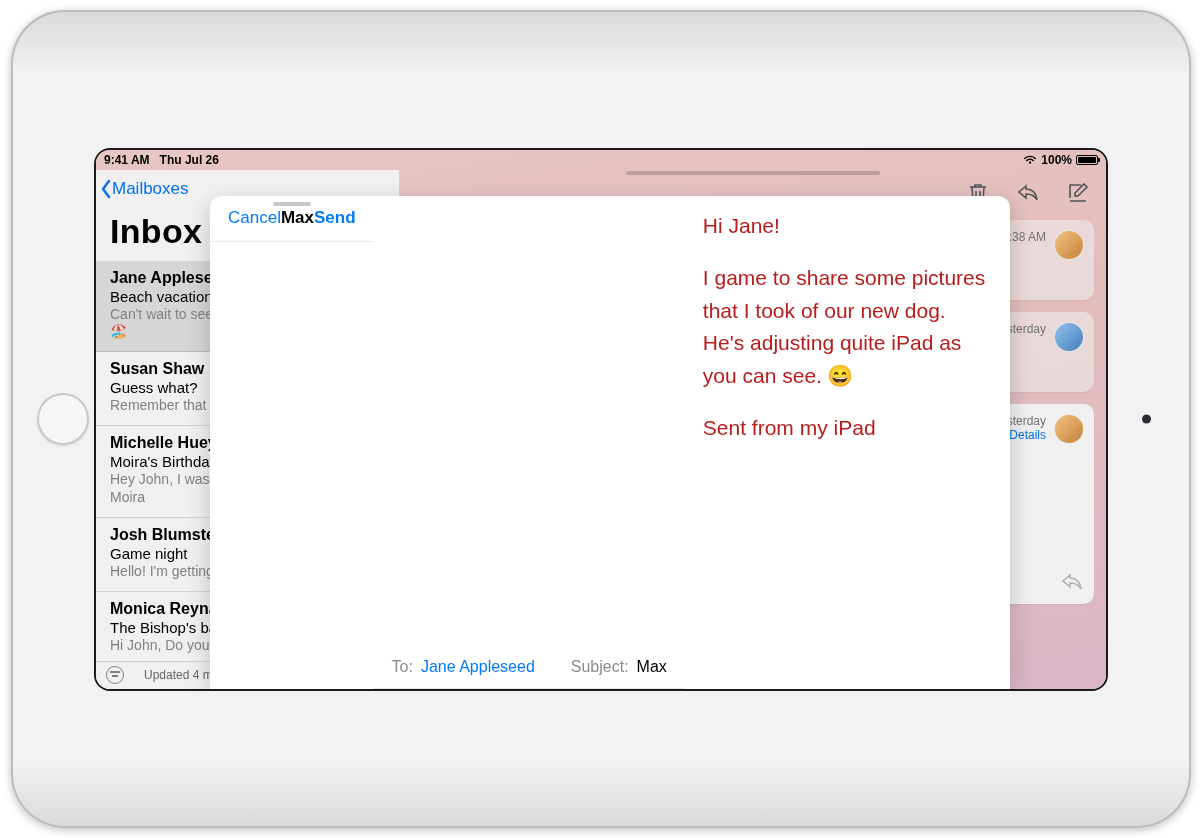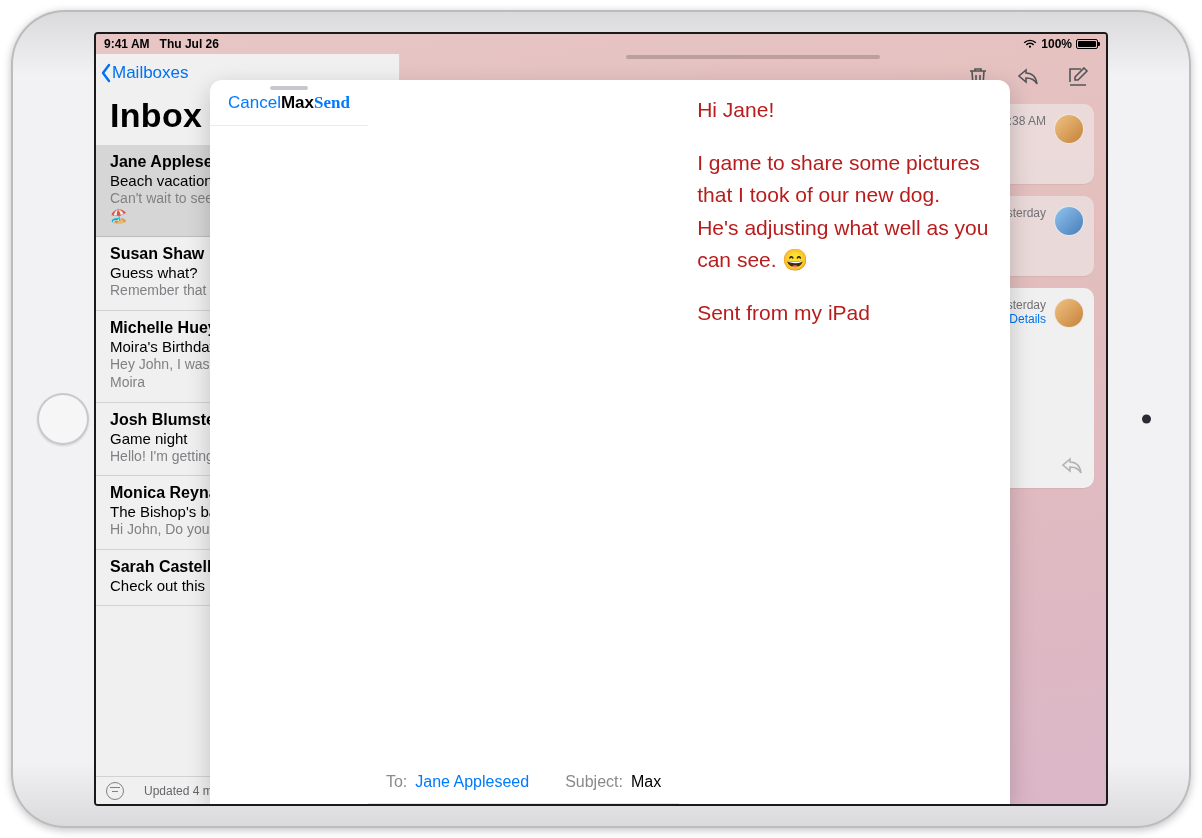--- a/index.html
+++ b/index.html
@@ -2,21 +2,21 @@
 <html><head>
 <meta charset="utf-8">
 <style>
 * { box-sizing: border-box; margin: 0; padding: 0; font-family: -apple-system, "Helvetica Neue", Arial, sans-serif; -webkit-font-smoothing: antialiased; }
 body { background: #fff; display: flex; align-items: center; justify-content: center; width: 1202px; height: 838px; }
 
 .ipad-body { width: 1180px; height: 818px; background: linear-gradient(#d9d9db,#f2f2f4 8%,#f2f2f4 92%,#d9d9db); border-radius: 54px; box-shadow: 0 2px 8px rgba(0,0,0,0.25), inset 0 0 0 2px #bcbcbe; position: relative; display: flex; align-items: center; justify-content: center; }
 .home-button { position:absolute; left:26px; top:50%; transform:translateY(-50%); width:52px; height:52px; border-radius:50%; background:#f6f6f7; box-shadow: inset 0 0 0 2px #c8c8ca, 0 1px 2px rgba(0,0,0,.15);}
 .camera-dot { position:absolute; right:40px; top:50%; transform:translateY(-50%); width:9px; height:9px; border-radius:50%; background:#2b2b34;}
 
-.screen { width: 1010px; height: 770px; background:#f8d6d6; border-radius: 2px; outline: 2px solid #1a1a1a; position: relative; overflow: hidden; }
+.screen { width: 1010px; height: 539px; background:#f8d6d6; border-radius: 14px; outline: 2px solid #1a1a1a; position: relative; overflow: hidden; }
 .bg-grad{position:absolute;inset:0;background:linear-gradient(170deg,#f6d3d2 0%,#f2cac9 40%,#e9c2d4 100%);} 
 
 .status-bar{position:absolute;top:0;left:0;right:0;height:20px;display:flex;align-items:center;font-size:12px;font-weight:600;padding:0 8px;color:#000;z-index:5;}
 .status-left{display:flex;gap:10px;}
 .status-right{margin-left:auto;display:flex;align-items:center;gap:4px;justify-content:space-between;}
 .wifi{width:14px;height:10px;}
 .battery{width:22px;height:10px;border:1px solid #000;border-radius:2px;position:relative;}
 .battery::after{content:"";position:absolute;right:-3px;top:2px;width:2px;height:4px;background:#000;border-radius:0 1px 1px 0;}
 .battery-fill{position:absolute;inset:1px;background:#000;border-radius:1px;}
 
@@ -47,21 +47,21 @@
 .reply-ic{color:#bdbdc0;}
 
 .drag-bar{position:absolute;left:32%;right:32%;top:1px;height:4px;background:rgba(0,0,0,.18);border-radius:3px;}
 
 
 .dim{position:absolute;inset:0;background:rgba(0,0,0,.06);}
 .compose{position:absolute;left:114px;top:46px;right:96px;bottom:0;background:#fff;border-radius:12px 12px 0 0;box-shadow:0 8px 24px rgba(0,0,0,.2);display:flex;overflow:hidden;}
 .c-top{height:46px;display:flex;align-items:center;justify-content:space-between;padding:0 18px;border-bottom:1px solid rgba(0,0,0,.08);position:relative;}
 .c-grab{position:absolute;left:50%;top:6px;transform:translateX(-50%);width:38px;height:4px;background:#c8c8cc;border-radius:3px;}
 .c-btn{font-size:17px;color:#007aff;}
-.c-btn.bold{font-weight:600;font-family:Liberation Serif, serif;}
+.c-btn.bold{font-weight:600;}
 .c-title{font-size:17px;font-weight:600;color:#000;}
 .c-field{display:flex;align-items:flex-end;gap:8px;font-size:16px;padding:12px 18px;border-bottom:1px solid rgba(0,0,0,.1);}
 .c-label{color:#8a8a8e;}
 .c-val{color:#000;}
 .c-val.lnk{color:#007aff;}
 .c-body{flex:1;padding:14px 18px;font-size:21px;line-height:1.55;color:#b91c1c;}
 .c-body p{margin-bottom:20px;}
 </style>
 </head>
 <body>
@@ -187,20 +187,20 @@
         <span class="c-val lnk">Jane Appleseed</span>
       </div>
       <div class="c-field">
         <span class="c-label">Subject:</span>
         <span class="c-val">Max</span>
       </div>
       <div class="c-body">
         <p>Hi Jane!</p>
         <p>
           <span>I game to share some pictures that I took of our new dog.</span><br>
-          <span>He's adjusting what well as you can see. 😄</span>
+          <span>He's adjusting quite iPad as you can see. 😄</span>
         </p>
         <p>Sent from my iPad</p>
       </div>
     </div>
 
   </div>
 </div>
 
 </body></html>

